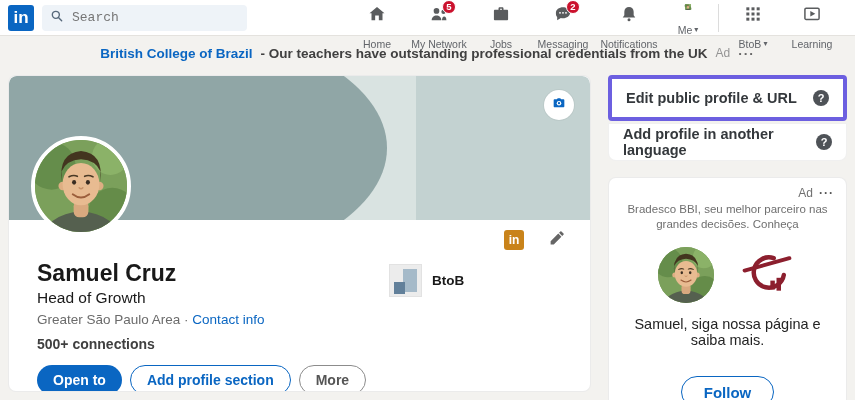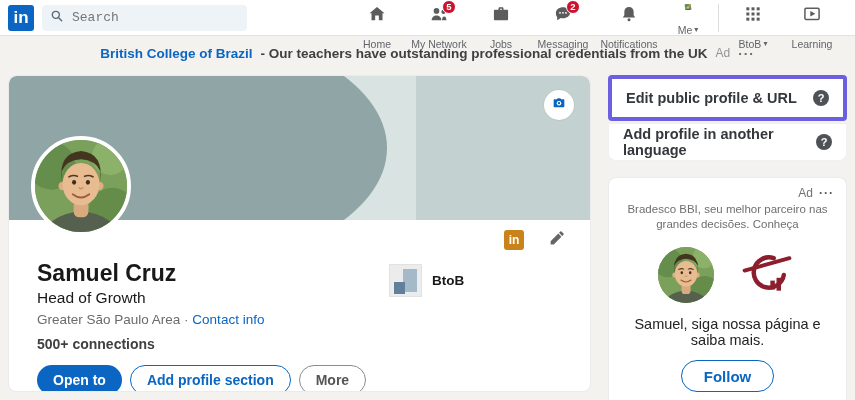--- a/index.html
+++ b/index.html
@@ -90,21 +90,21 @@
     font-weight:bold;display:flex;align-items:center;justify-content:center;cursor:pointer;flex:0 0 auto}
 
   .adcard{margin-top:16px;background:#fff;border-radius:8px;border:1px solid rgba(0,0,0,.08);
     padding:8px 12px 14px;text-align:center}
   .ad-top{display:flex;justify-content:flex-end;align-items:center;gap:6px;font-size:12px;color:#707070}
   .ad-top .addots{font-weight:bold;color:#555;letter-spacing:1px;cursor:pointer}
   .ad-tagline{font-size:11.5px;color:#6f6f6f;line-height:15px;margin-top:2px;padding:0 6px}
   .ad-avatars{display:flex;justify-content:center;align-items:center;gap:22px;margin:12px 0 10px}
   .ad-avatar{width:56px;height:56px;border-radius:50%;overflow:hidden;background:#7ba05b}
   .ad-logo{width:62px;height:62px;display:flex;align-items:center;justify-content:center}
-  .ad-message{font-size:14.5px;color:#242424;margin:4px 0 12px}
+  .ad-message{font-size:14.5px;color:#242424;margin:4px 0 28px}
   .follow-btn{display:inline-flex;align-items:center;justify-content:center;height:32px;padding:12px 22px;
     border-radius:16px;border:1.5px solid #0a66c2;color:#0a66c2;font-size:15px;font-weight:bold;
     background:#fff;cursor:pointer;font-family:"Liberation Sans",sans-serif}
 
   .hiddendefs{position:absolute;width:0;height:0;overflow:hidden}
 </style>
 </head>
 <body>
 
 <svg class="hiddendefs" aria-hidden="true">

